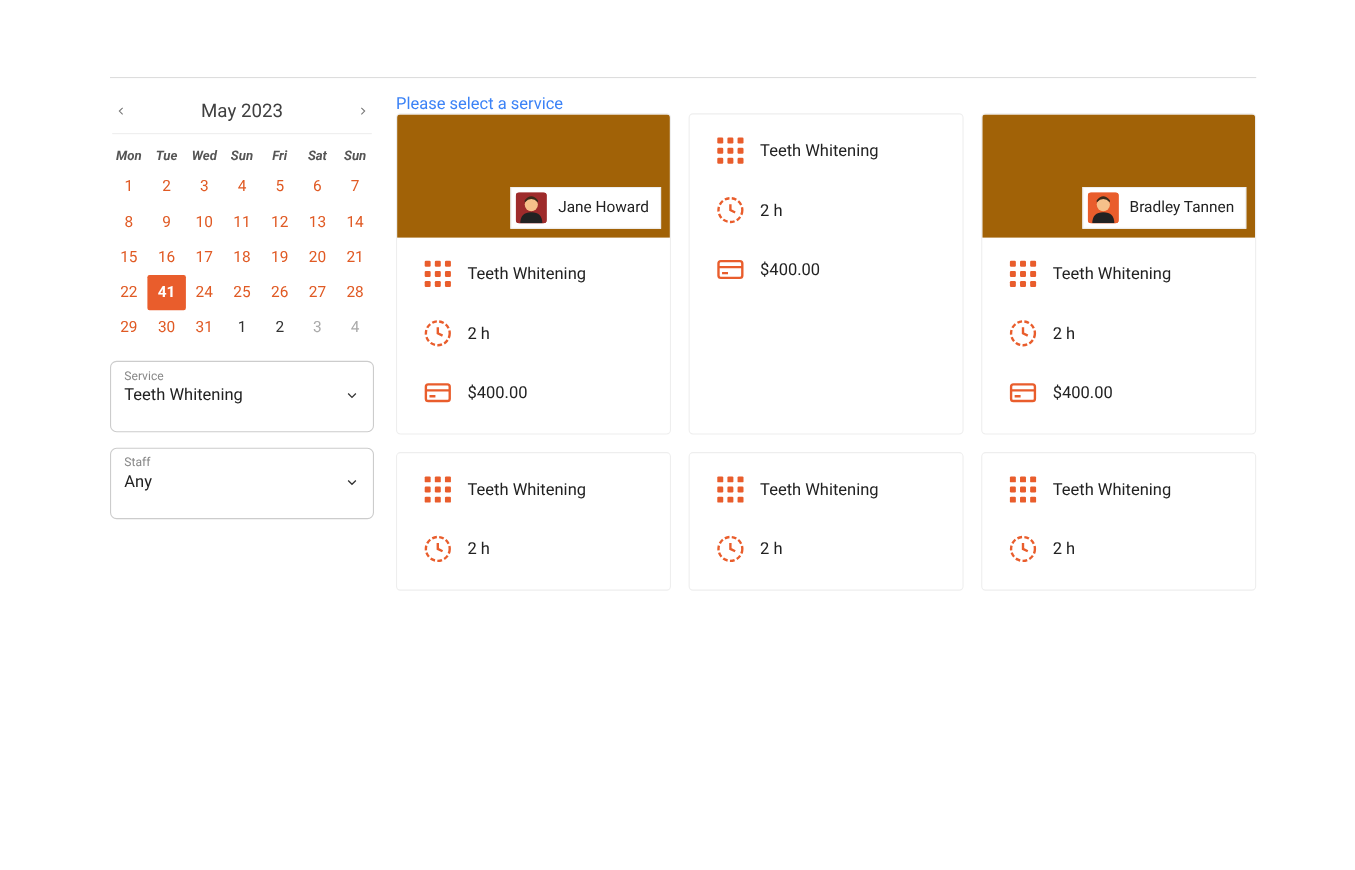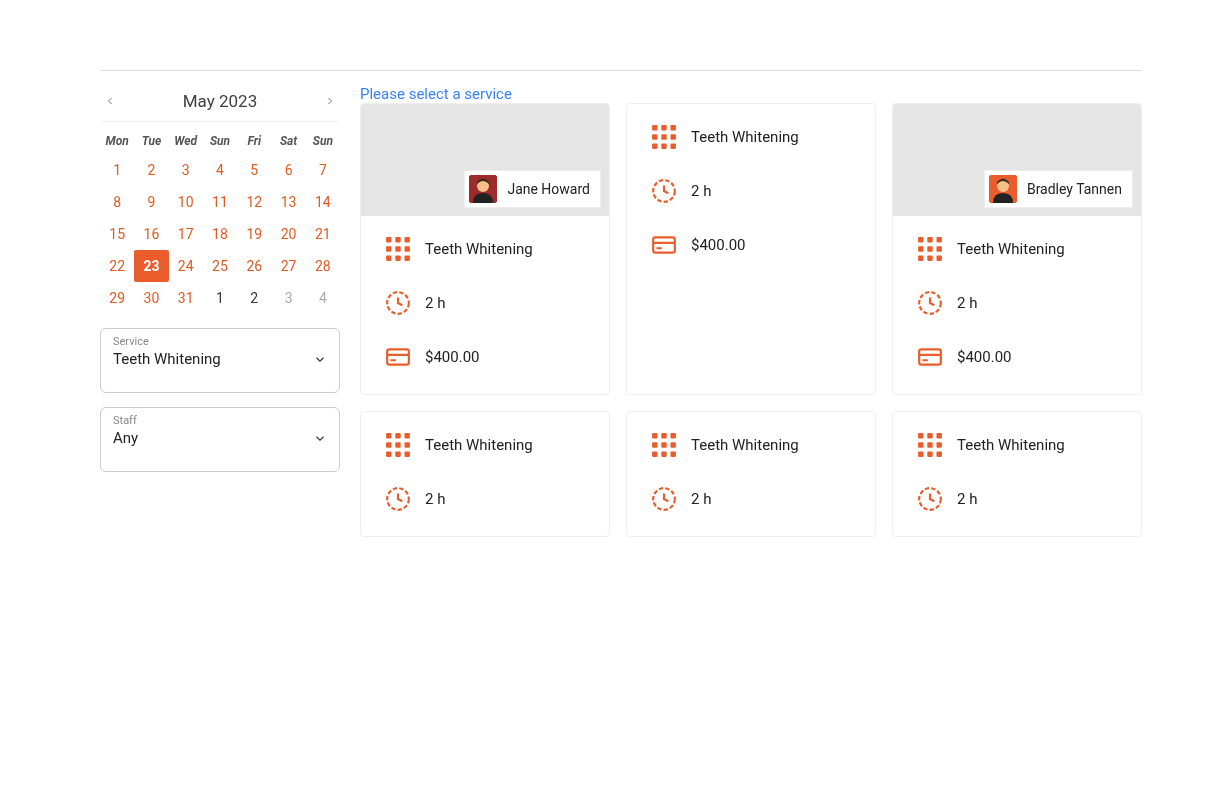--- a/index.html
+++ b/index.html
@@ -25,21 +25,21 @@
 .selectbox { border: 1px solid #ccc; border-radius: 6px; padding: 6px 12px 24px; margin-top: 14px; position: relative; cursor: pointer; }
 .selectbox .lab { font-size: 11px; color: #888; }
 .selectbox .val { font-size: 15px; color: #222; margin-top: 2px; }
 .selectbox .chev { position: absolute; right: 12px; top: 50%; transform: translateY(-50%); color: #333; }
 
 
 .main { flex: 1; }
 .prompt { font-size: 15px; color: #3b82f6; }
 .cards { display: grid; grid-template-columns: repeat(3, 1fr); gap: 16px; }
 .card { border: 1px solid #eee; border-radius: 4px; overflow: hidden; cursor: pointer; }
-.card-top { background: #e5e5e5; height: 112px; position: relative; }
+.card-top { background: #a16207; height: 112px; position: relative; }
 .staff-chip { position: absolute; right: 8px; bottom: 8px; background: #fff; border: 1px solid #eee; padding: 4px 10px 4px 4px; display: flex; align-items: center; gap: 10px; }
 .avatar { width: 28px; height: 28px; border-radius: 3px; display: block; }
 .staff-name { font-size: 14px; color: #222; }
 .card-body { padding: 20px 24px 24px; display: flex; flex-direction: column; gap: 28px; }
 .row { display: flex; align-items: center; gap: 14px; }
 .ic { width: 26px; height: 26px; color: #e95d2c; flex-shrink: 0; }
 .row-text { font-size: 15px; color: #222; }
 
 
 .av-red { background:#9e2b2b; }
@@ -98,21 +98,21 @@
             <div class="cal-cell">13</div>
             <div class="cal-cell">14</div>
             <div class="cal-cell">15</div>
             <div class="cal-cell">16</div>
             <div class="cal-cell">17</div>
             <div class="cal-cell">18</div>
             <div class="cal-cell">19</div>
             <div class="cal-cell">20</div>
             <div class="cal-cell">21</div>
             <div class="cal-cell">22</div>
-            <div class="cal-cell selected">23</div>
+            <div class="cal-cell selected">41</div>
             <div class="cal-cell">24</div>
             <div class="cal-cell">25</div>
             <div class="cal-cell">26</div>
             <div class="cal-cell">27</div>
             <div class="cal-cell">28</div>
             <div class="cal-cell">29</div>
             <div class="cal-cell">30</div>
             <div class="cal-cell">31</div>
             <div class="cal-cell black">1</div>
             <div class="cal-cell black">2</div>

